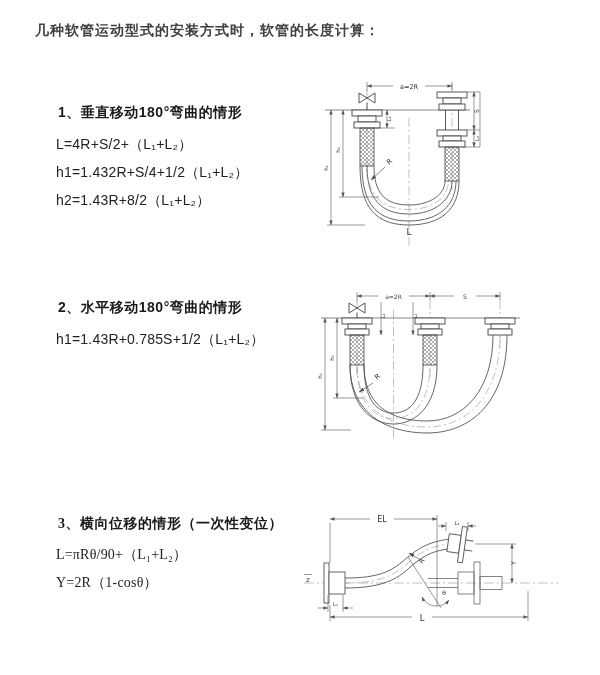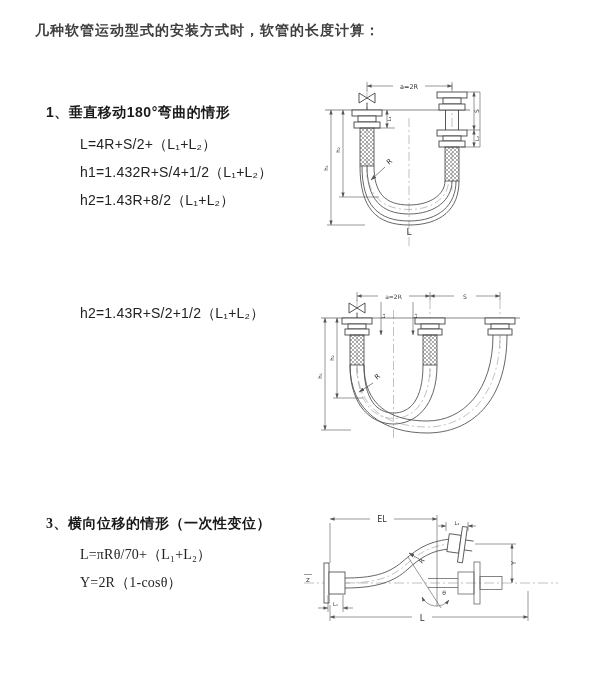--- a/index.html
+++ b/index.html
@@ -7,24 +7,24 @@
     width:600px;height:675px;position:relative;background:#ffffff;
     font-family:"Liberation Sans","DejaVu Sans",sans-serif;
     color:#1f1f1f;overflow:hidden;
   }
   .page-title{
     position:absolute;left:35px;top:22px;
     font-size:14px;font-weight:600;letter-spacing:1px;color:#404040;
   }
   .section{position:absolute;left:46px;}
   .section .heading{
-    font-size:14px;font-weight:600;letter-spacing:0.5px;color:#1a1a1a;margin:0 0 8px 0;
+    font-size:14px;font-weight:600;letter-spacing:0.5px;color:#1a1a1a;margin:0 0 8px 12px;
   }
   .section .formula{
-    font-size:14px;letter-spacing:0.2px;color:#222;margin:0 0 0 34px;
+    font-size:14px;letter-spacing:0.2px;color:#222;margin:0 0 0 10px;
     line-height:28px;white-space:nowrap;
   }
   #sec1{top:104px;}
   #sec2{top:299px;}
   #sec3{top:515px;font-family:Liberation Serif, serif;}
   .diag{position:absolute;}
   #diag1{left:315px;top:78px;}
   #diag2{left:315px;top:288px;}
   #diag3{left:300px;top:505px;}
   svg text{font-family:"DejaVu Sans",sans-serif;fill:#333;}
@@ -35,26 +35,27 @@
 <div class="page-title">几种软管运动型式的安装方式时，软管的长度计算：</div>
 
 <div class="section" id="sec1">
   <div class="heading">1、垂直移动180°弯曲的情形</div>
   <div class="formula">L=4R+S/2+（L₁+L₂）</div>
   <div class="formula">h1=1.432R+S/4+1/2（L₁+L₂）</div>
   <div class="formula">h2=1.43R+8/2（L₁+L₂）</div>
 </div>
 
 <div class="section" id="sec2">
-  <div class="formula">h2=1.43R+S/2+1/2（L₁+L₂）</div>
+  <div class="heading">2、水平移动180°弯曲的情形</div>
+  <div class="formula">h1=1.43R+0.785S+1/2（L₁+L₂）</div>
 </div>
 
 <div class="section" id="sec3">
   <div class="heading">3、横向位移的情形（一次性变位）</div>
-  <div class="formula">L=πRθ/70+（L₁+L₂）</div>
+  <div class="formula">L=πRθ/90+（L₁+L₂）</div>
   <div class="formula">Y=2R（1-cosθ）</div>
 </div>
 
 <svg id="diag1" class="diag" width="215" height="177" viewBox="0 0 215 177">
   <defs>
     <marker id="d1a" viewBox="0 0 10 10" refX="9.5" refY="5" markerWidth="8" markerHeight="8" orient="auto-start-reverse">
         <path d="M0,1.5 L10,5 L0,8.5 Z" fill="#555"></path>
       </marker>
     <pattern id="b1" width="4" height="4" patternUnits="userSpaceOnUse">
       <path d="M0,4 L4,0 M0,0 L4,4" stroke="#777" stroke-width="0.6"></path>

